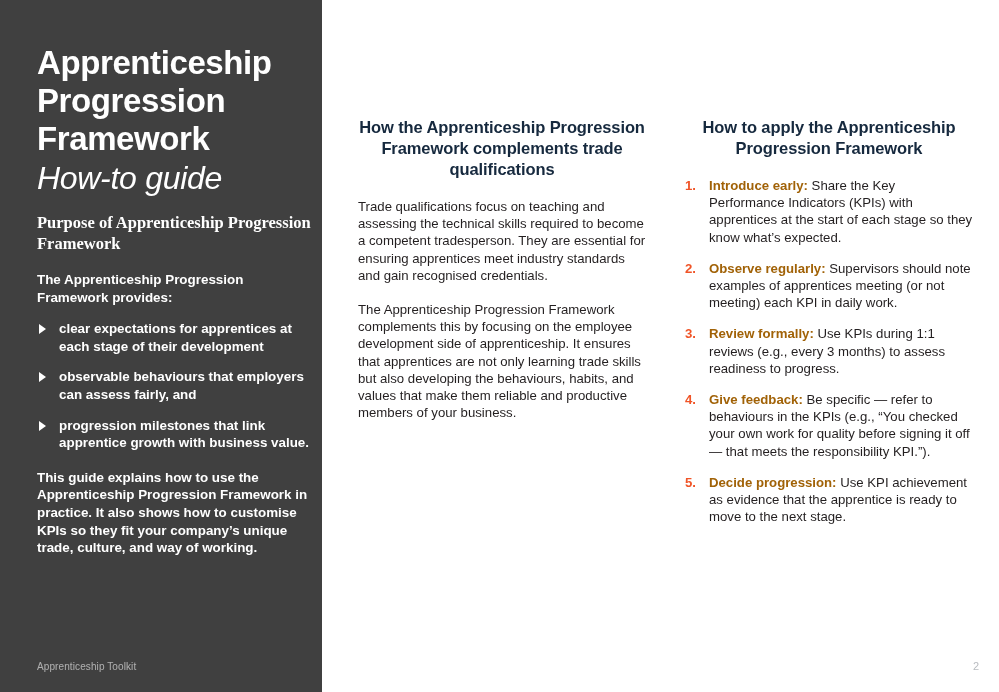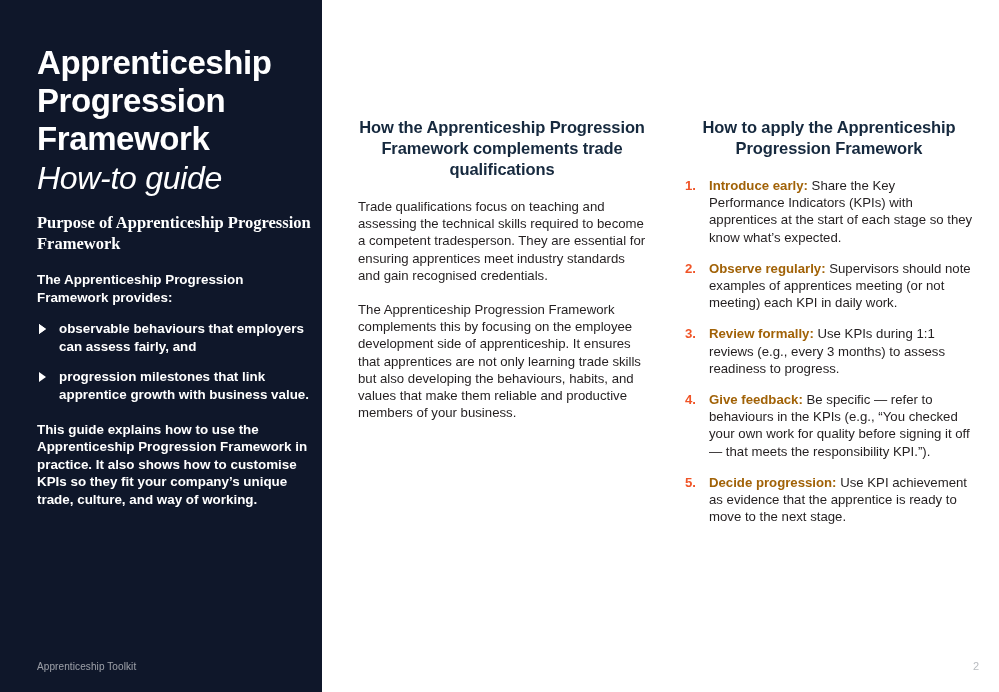--- a/index.html
+++ b/index.html
@@ -15,21 +15,21 @@
     position: relative;
   }
 
   
   .sidebar {
     position: absolute;
     left: 0;
     top: 0;
     width: 322px;
     height: 692px;
-    background: #0f172a;
+    background: #404040;
     box-sizing: border-box;
     padding: 0;
   }
 
   .sidebar-inner {
     position: absolute;
     left: 37px;
     top: 44px;
     width: 278px;
   }
@@ -189,20 +189,21 @@
 
     <div class="doc-subtitle">How-to guide</div>
 
     <h2 class="purpose-heading">Purpose of Apprenticeship Progression Framework</h2>
 
     <p class="sidebar-para">The Apprenticeship Progression Framework provides:</p>
 
     <ul class="bullet-list">
       <li class="bullet-item">
         <span class="bullet-marker"></span>
+        <span>clear expectations for apprentices at each stage of their development</span>
       </li>
       <li class="bullet-item">
         <span class="bullet-marker"></span>
         <span>observable behaviours that employers can assess fairly, and</span>
       </li>
       <li class="bullet-item">
         <span class="bullet-marker"></span>
         <span>progression milestones that link apprentice growth with business value.</span>
       </li>
     </ul>

